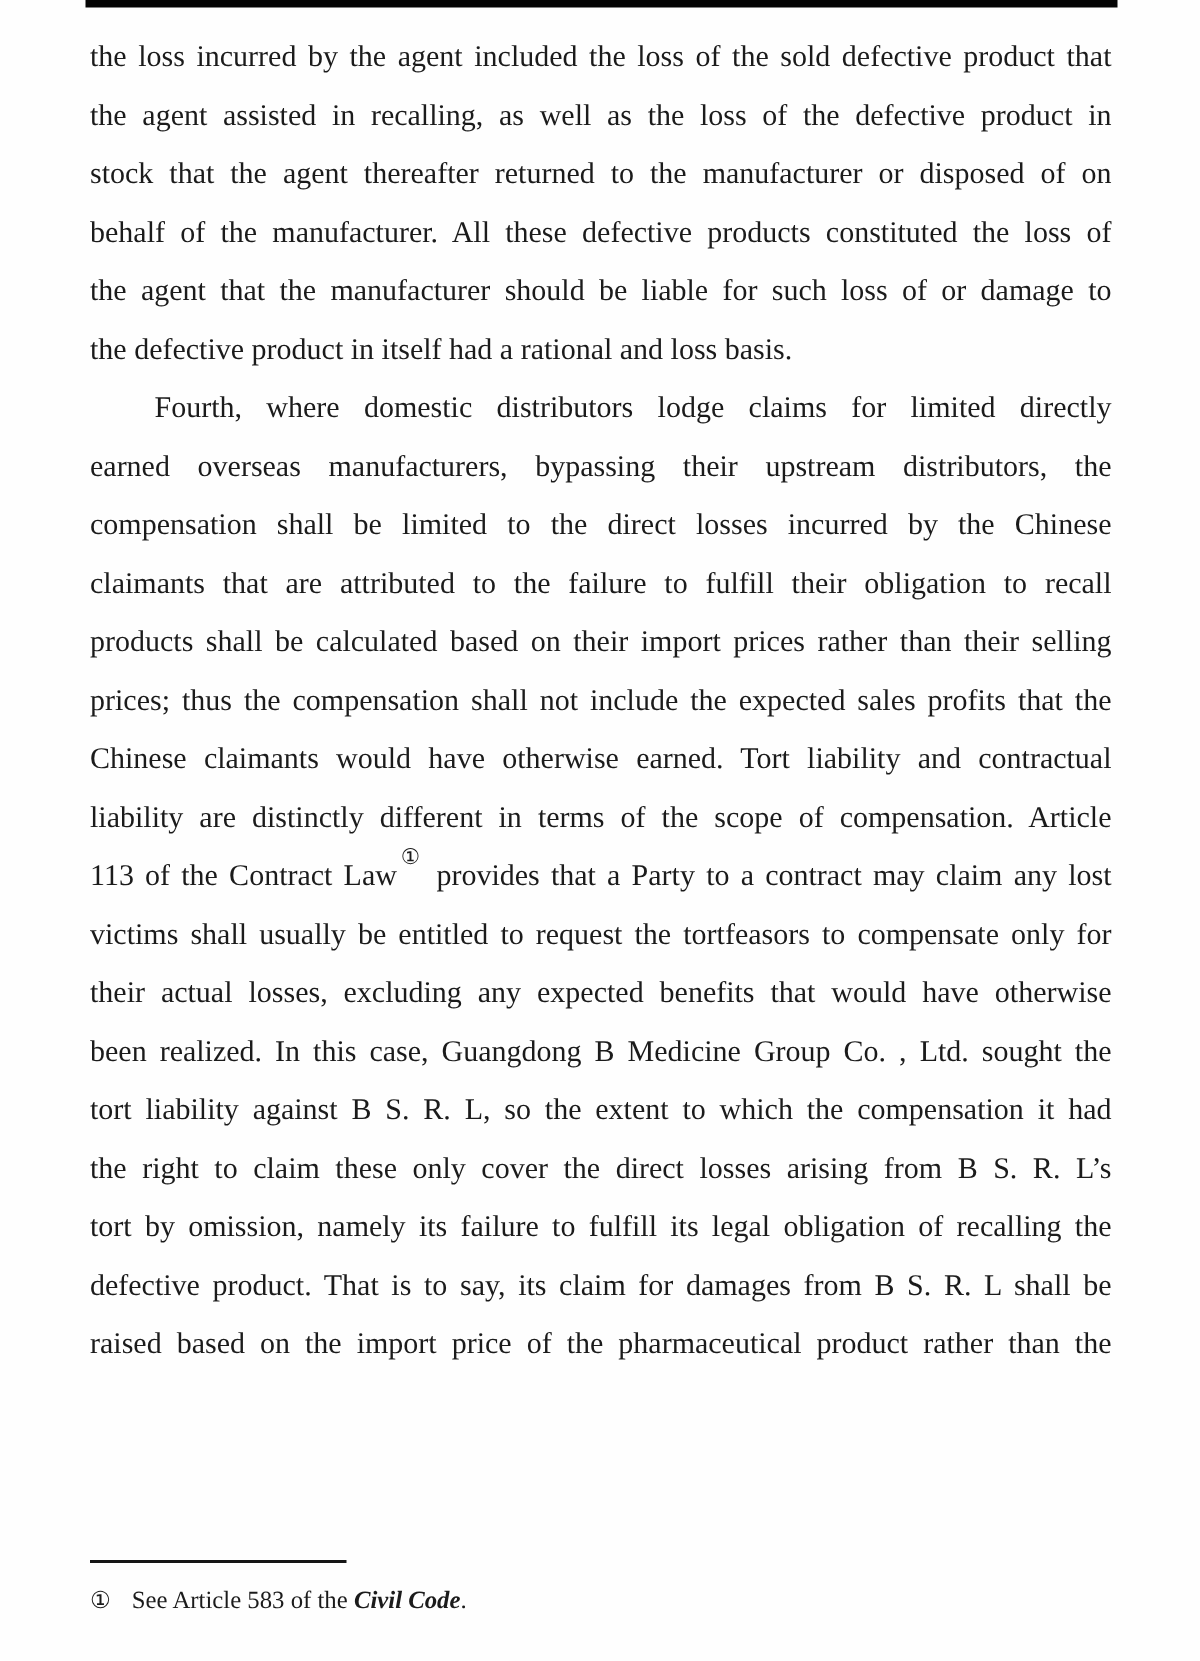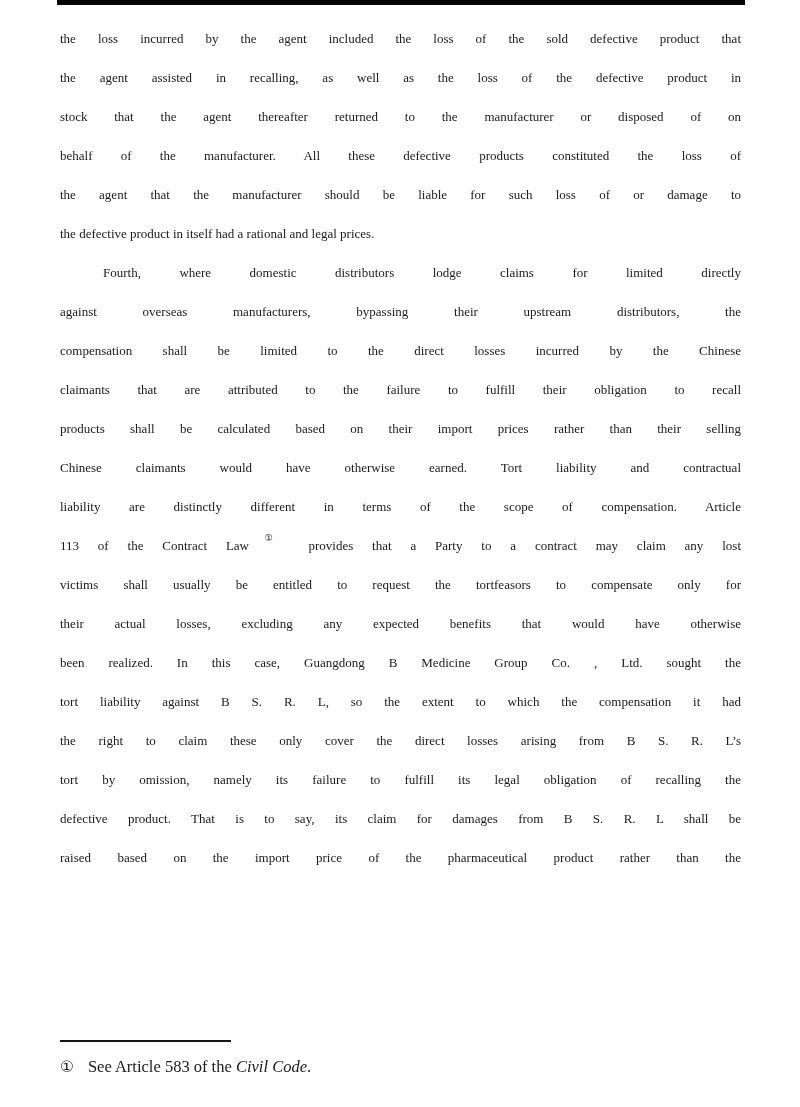--- a/index.html
+++ b/index.html
@@ -22,21 +22,21 @@
     top: 0;
     width: 688px;
     height: 5px;
     background: #050505;
   }
   .body-text {
     position: absolute;
     left: 60px;
     top: 19px;
     width: 681px;
-    font-size: 13px;
+    font-size: 20px;
     line-height: 39px;
   }
   .line {
     text-align: justify;
     text-align-last: justify;
     white-space: normal;
   }
   .line.indent {
     text-indent: 43px;
   }
@@ -70,41 +70,43 @@
     align-items: baseline;
   }
   .fn-marker {
     flex: 0 0 auto;
     margin-right: 14px;
     font-family: "DejaVu Sans", sans-serif;
     font-size: 15.5px;
   }
   .fn-text .fn-italic {
     font-style: italic;
+    font-weight: bold;
   }
 </style>
 </head>
 <body>
 
 <div class="page">
 
   <div class="top-rule"></div>
 
   <main class="body-text">
       <div class="line">the loss incurred by the agent included the loss of the sold defective product that</div>
       <div class="line">the agent assisted in recalling, as well as the loss of the defective product in</div>
       <div class="line">stock that the agent thereafter returned to the manufacturer or disposed of on</div>
       <div class="line">behalf of the manufacturer. All these defective products constituted the loss of</div>
       <div class="line">the agent that the manufacturer should be liable for such loss of or damage to</div>
-      <div class="line flush-last">the defective product in itself had a rational and legal prices.</div>
+      <div class="line flush-last">the defective product in itself had a rational and loss basis.</div>
       <div class="line indent">Fourth, where domestic distributors lodge claims for limited directly</div>
-      <div class="line">against overseas manufacturers, bypassing their upstream distributors, the</div>
+      <div class="line">earned overseas manufacturers, bypassing their upstream distributors, the</div>
       <div class="line">compensation shall be limited to the direct losses incurred by the Chinese</div>
       <div class="line">claimants that are attributed to the failure to fulfill their obligation to recall</div>
       <div class="line">products shall be calculated based on their import prices rather than their selling</div>
+      <div class="line">prices; thus the compensation shall not include the expected sales profits that the</div>
       <div class="line">Chinese claimants would have otherwise earned. Tort liability and contractual</div>
       <div class="line">liability are distinctly different in terms of the scope of compensation. Article</div>
       <div class="line">113 of the Contract Law<sup class="fn-ref">①</sup> provides that a Party to a contract may claim any lost</div>
       <div class="line">victims shall usually be entitled to request the tortfeasors to compensate only for</div>
       <div class="line">their actual losses, excluding any expected benefits that would have otherwise</div>
       <div class="line">been realized. In this case, Guangdong B Medicine Group Co. , Ltd. sought the</div>
       <div class="line">tort liability against B S. R. L, so the extent to which the compensation it had</div>
       <div class="line">the right to claim these only cover the direct losses arising from B S. R. L’s</div>
       <div class="line">tort by omission, namely its failure to fulfill its legal obligation of recalling the</div>
       <div class="line">defective product. That is to say, its claim for damages from B S. R. L shall be</div>

